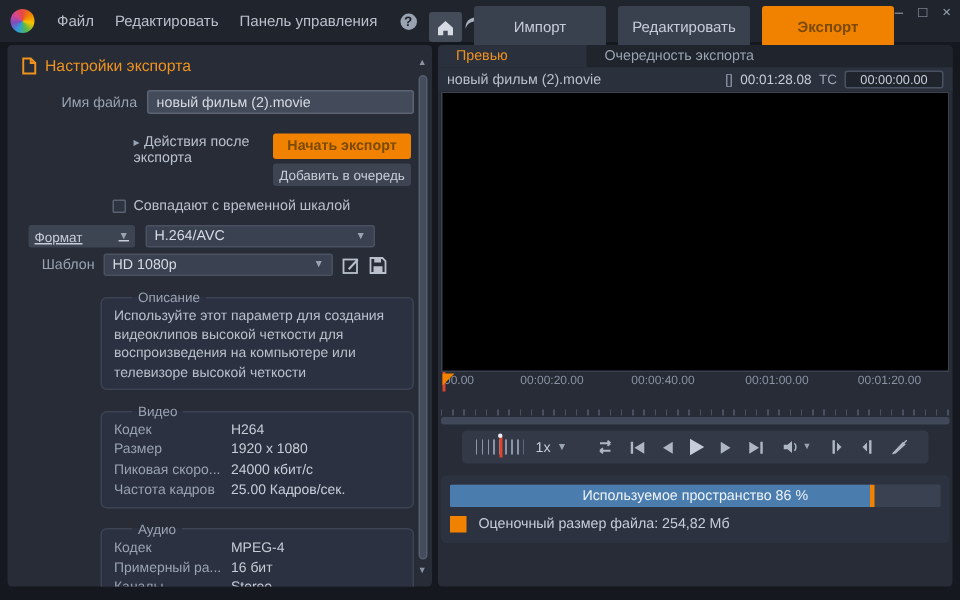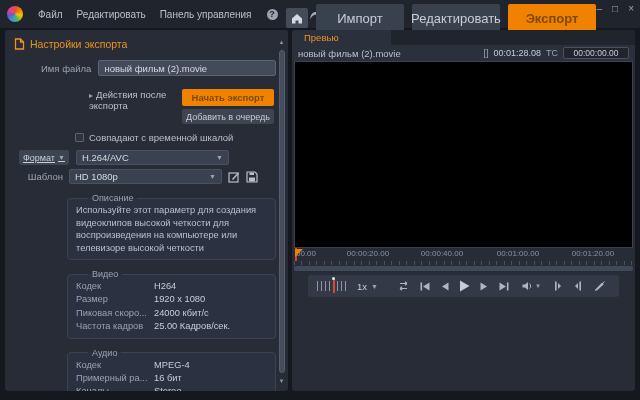--- a/index.html
+++ b/index.html
@@ -14,21 +14,21 @@
           background:conic-gradient(#e84a3f,#f08200,#f5c400,#58b847,#2e9fd8,#7a4fc0,#d8478f,#e84a3f); }
   .menuitem { color:#b9c0cc; font-size:10px; padding:0 7px; cursor:default; }
   .mb-icons { display:flex; align-items:center; gap:9px; margin-left:8px; }
   .mb-icons svg, .mb-icons .glyph { display:block; }
   .helpdisc { width:11px; height:11px; border-radius:50%; background:#9aa3b2; color:#20242d;
               font-size:9px; font-weight:bold; display:flex; align-items:center; justify-content:center; }
   .nav { position:absolute; left:286px; top:4px; display:flex; gap:8px; align-items:center; }
   .homebtn { width:22px; height:20px; background:#454c59; border-radius:2px;
              display:flex; align-items:center; justify-content:center; }
   .navtab { width:88px; height:28px; background:#3a414e; border-radius:2px; color:#c7cdd8;
-            font-size:13px; display:flex; align-items:center; justify-content:center; }
+            font-size:10px; display:flex; align-items:center; justify-content:center; }
   .navtab.active { background:#f08200; color:#7c4a05; font-weight:bold; }
   .winctl { position:absolute; right:6px; top:3px; display:flex; gap:10px; color:#9aa3b2; font-size:10px; }
   .winctl span { cursor:default; }
 
   
   .lpanel { position:absolute; left:5px; top:30px; width:283px; height:361px;
             background:#272c37; border-radius:3px; overflow:hidden; }
   .lp-head { display:flex; align-items:center; gap:5px; margin:8px 0 0 9px; color:#f0931e; font-size:10.5px; }
   .row { display:flex; align-items:center; }
   .fname-row { margin:10px 0 13px 36px; }
@@ -41,21 +41,21 @@
   .disclose .tri { color:#9aa3b2; font-size:8px; margin-right:3px; }
   .btncol { display:flex; flex-direction:column; gap:3px; }
   .btn-orange { width:92px; height:17px; background:#f08200; border:none; border-radius:2px;
                 color:#7c4a05; font-size:9.5px; font-weight:bold; font-family:"Liberation Sans",sans-serif; }
   .btn-gray { width:92px; height:15px; background:#3e4452; border:none; border-radius:2px;
               color:#c7cdd8; font-size:9px; font-family:"Liberation Sans",sans-serif; }
   .chk-row { margin:8px 0 0 70px; display:flex; align-items:center; gap:5px; }
   .chk { width:9px; height:9px; border:1px solid #5a6170; background:#2e3340; border-radius:1px; }
   .chk-lbl { color:#b9c0cc; font-size:9.5px; }
   .fmt-row { margin:7px 0 0 14px; display:flex; align-items:center; }
-  .fmt-btn { width:50px; height:15px; background:#3d4452; border-radius:2px; display:flex;
+  .fmt-btn { width:71px; height:15px; background:#3d4452; border-radius:2px; display:flex;
              align-items:center; justify-content:space-between; padding:4px 4px; color:#c7cdd8; font-size:9px;text-decoration:underline; }
   .sel { height:15px; background:#3a4150; border:1px solid #4a5160; border-radius:2px;
          display:flex; align-items:center; justify-content:space-between; padding:0 5px;
          color:#d5dae3; font-size:9.5px; }
   .sel .caret, .fmt-btn .caret { color:#9aa3b2; font-size:7px; }
   .tpl-row { margin:4px 0 0 14px; display:flex; align-items:center; }
   .tpl-lbl { width:50px; text-align:right; padding-right:6px; }
   .iconbtn { margin-left:6px; display:flex; align-items:center; }
 
   fieldset { margin:9px 12px 0 62px; border:1px solid #3c4352; border-radius:4px;
@@ -79,21 +79,21 @@
   .rtab.active { background:#2a303c; color:#f0931e; width:99px; }
   .inforow { height:16px; background:#2a303c; display:flex; align-items:center; padding:0 6px; }
   .inforow .fn { color:#b9c0cc; font-size:9.5px; flex:1; }
   .tc-group { display:flex; align-items:center; gap:5px; }
   .brk { color:#9aa3b2; font-size:9px; }
   .dur { color:#c7cdd8; font-size:9px; }
   .tclbl { color:#9aa3b2; font-size:9px; }
   .tcbox { width:66px; height:12px; background:#20242d; border:1px solid #4a5160; border-radius:2px;
            color:#c7cdd8; font-size:8.5px; text-align:center; font-family:"Liberation Sans",sans-serif; }
   .screen { margin:0 2px; height:187px; background:#000; border:1px solid #3a4150; }
-  .ruler { position:relative; height:17px; margin:0 2px; overflow:hidden;
+  .ruler { position:relative; height:29px; margin:0 2px; overflow:hidden;
            background:linear-gradient(#272c37,#272c37) ,
                       repeating-linear-gradient(90deg,#4a5160 0 1px, transparent 1px 7.5px); }
   .ruler .ticks { position:absolute; left:0; right:0; bottom:0; height:4px;
                   background:repeating-linear-gradient(90deg,#4a5160 0 1px, transparent 1px 7.5px); }
   .rl { position:absolute; top:1px; color:#8a93a3; font-size:8px; transform:translateX(-50%); white-space:nowrap; }
   .rl.first { transform:none; left:2px; }
   .playhead { position:absolute; left:1px; top:1px; width:0; height:0;
               border-top:8px solid #f08200; border-right:8px solid transparent; }
   .playline { position:absolute; left:1px; top:0; width:2px; height:13px; background:#d8452c; }
   .hscroll { margin:1px 2px 0; height:5px; background:#414859; border-radius:2px; }
@@ -271,20 +271,21 @@
   <div class="lscroll">
     <div class="arr">▲</div>
     <div class="thumb"></div>
     <div class="arr" style="position:absolute; bottom:0; left:0; right:0;">▼</div>
   </div>
 </div>
 
 <div class="rpanel">
   <div class="rtabs">
     <div class="rtab active">Превью</div>
+    <div class="rtab">Очередность экспорта</div>
   </div>
 
   <div class="inforow">
     <span class="fn">новый фильм (2).movie</span>
     <div class="tc-group">
       <span class="brk">[]</span>
       <span class="dur">00:01:28.08</span>
       <span class="tclbl">TC</span>
       <input class="tcbox" type="text" value="00:00:00.00" style="">
     </div>
@@ -367,13 +368,24 @@
       </span>
       <span class="tbtn">
         <svg width="11" height="10" viewBox="0 0 11 10">
             <path d="M1 9 L8 1.5 L9.8 3.3 L3 9.5 Z" fill="#aeb6c4"></path>
             <path d="M1 9.8 L10.5 0.5" stroke="#aeb6c4" stroke-width="1"></path>
           </svg>
       </span>
     </span>
   </div>
 
+  <div class="progbox">
+    <div class="pbar">
+      <div class="pfill" style="width: 86%;"></div>
+      <div class="pmark" style="left: calc(86% - 1px);"></div>
+      <div class="ptext">Используемое пространство 86 %</div>
+    </div>
+    <div class="sizerow">
+      <span class="swatch"></span>
+      <span class="sizetext">Оценочный размер файла: 254,82 Мб</span>
+    </div>
+  </div>
 </div>
 
 </body></html>

